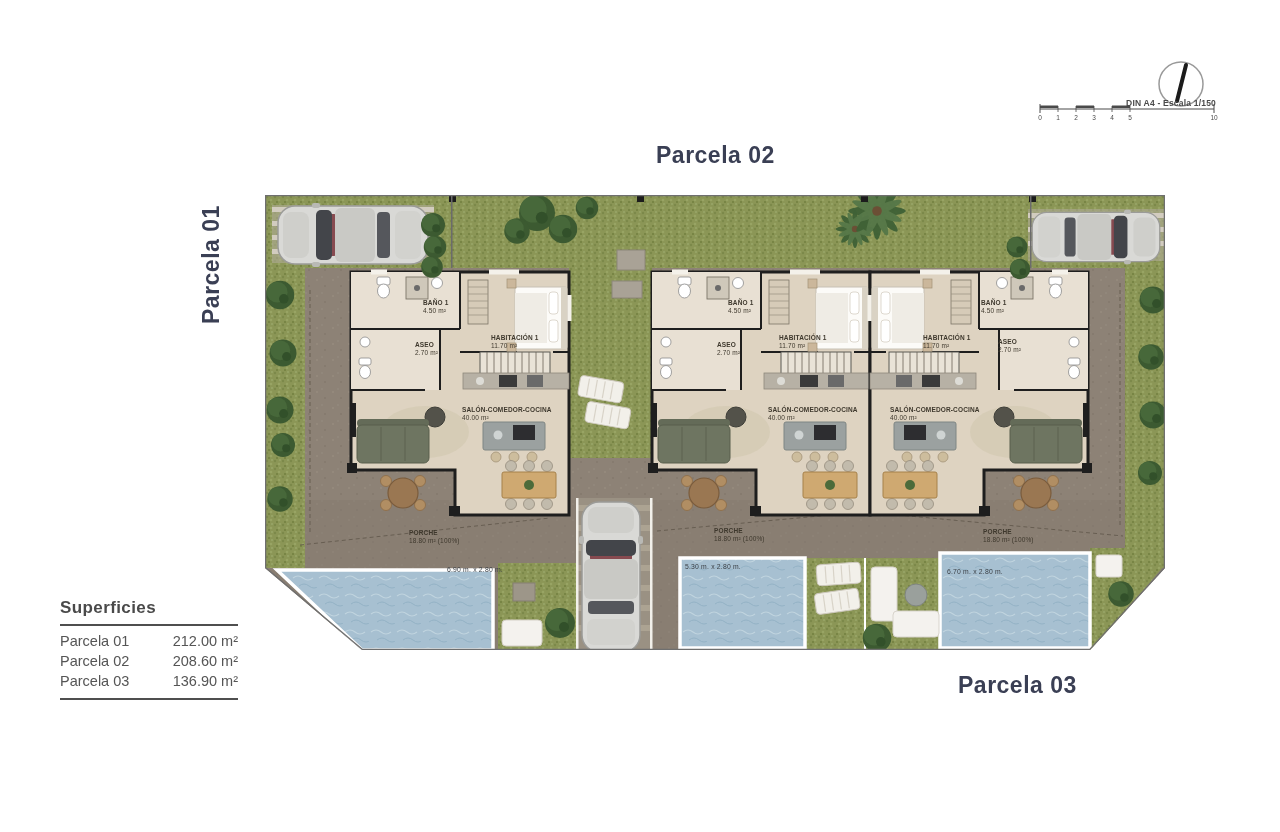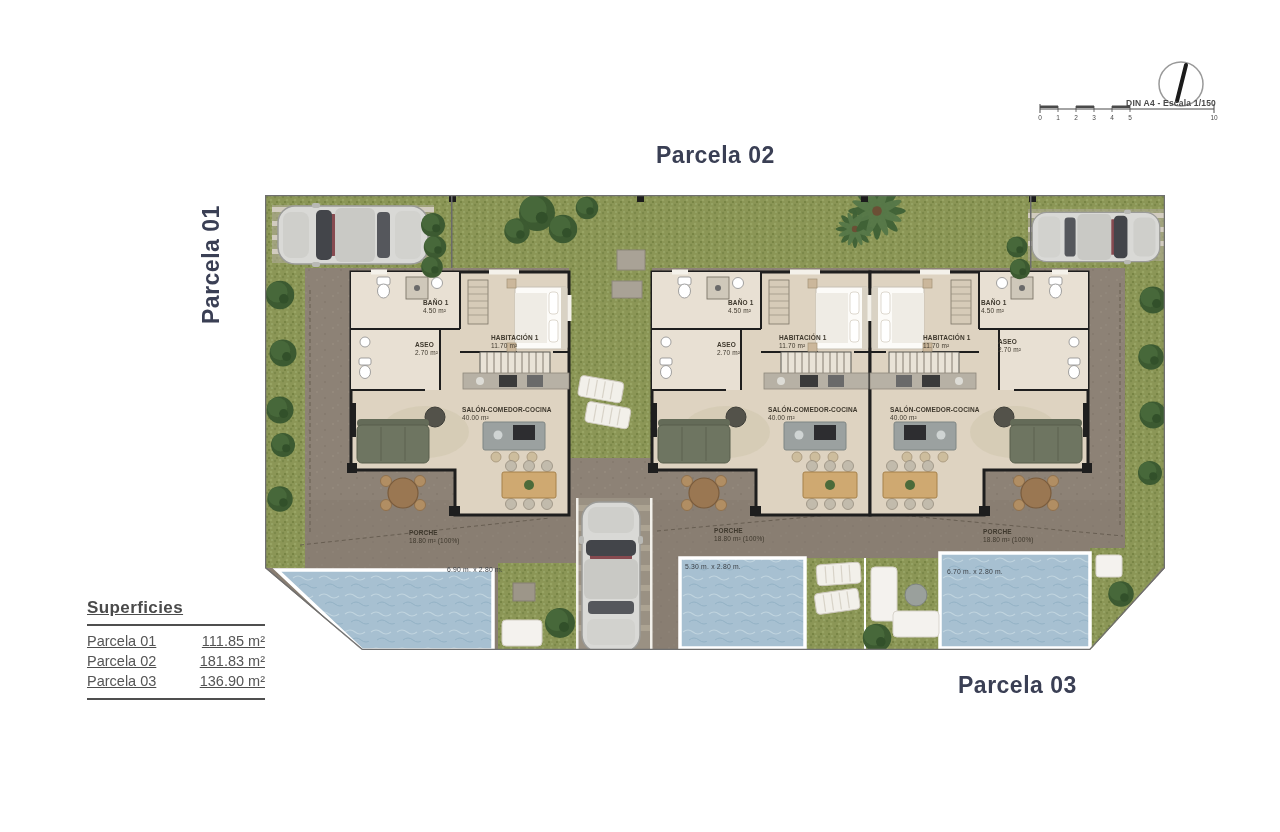--- a/index.html
+++ b/index.html
@@ -8,21 +8,21 @@
     background:#ffffff;
     font-family:"Liberation Sans", sans-serif;
   }
   .title{
     position:absolute;font-weight:700;font-size:23px;color:#3a3f54;letter-spacing:.5px;
   }
   .title.vertical{
     writing-mode:vertical-rl;transform:rotate(180deg);
   }
   
-  .legend{position:absolute;left:87px;top:598px;width:178px;color:#4d4d4d;text-decoration:underline;}
+  .legend{position:absolute;left:60px;top:598px;width:178px;color:#4d4d4d;}
   .legend .lg-title{font-size:17px;font-weight:700;letter-spacing:.4px;color:#4a4a4a;}
   .legend .rule{height:2px;background:#4f4f4f;margin:6px 0 7px 0;}
   .legend .rule.bottom{margin-top:9px;}
   .legend .row{display:flex;justify-content:space-between;font-size:14.5px;color:#555;margin:4px 0;}
   
   .north{position:absolute;left:1154px;top:57px;}
   .scalebar{position:absolute;left:1030px;top:88px;width:190px;}
   .sb-caption{position:absolute;right:4px;top:10px;font-size:8.5px;font-weight:700;color:#4a4a4a;letter-spacing:.2px;}
   .sb-num{position:absolute;top:26px;font-size:6.5px;color:#4a4a4a;transform:translateX(-50%);}
   
@@ -68,25 +68,25 @@
 
 <div class="title" style="left:656px;top:142px;">Parcela 02</div>
 <div class="title vertical" style="left:198px;top:190px;height:134px;">Parcela 01</div>
 <div class="title" style="left:958px;top:672px;">Parcela 03</div>
 
 <div class="legend">
   <div class="lg-title">Superficies</div>
   <div class="rule"></div>
   <div class="row">
     <span>Parcela 01</span>
-    <span>111.85 m²</span>
+    <span>212.00 m²</span>
   </div>
   <div class="row">
     <span>Parcela 02</span>
-    <span>181.83 m²</span>
+    <span>208.60 m²</span>
   </div>
   <div class="row">
     <span>Parcela 03</span>
     <span>136.90 m²</span>
   </div>
   <div class="rule bottom"></div>
 </div>
 
 <div class="plan">
 <svg width="900" height="460" viewBox="0 0 900 460">

